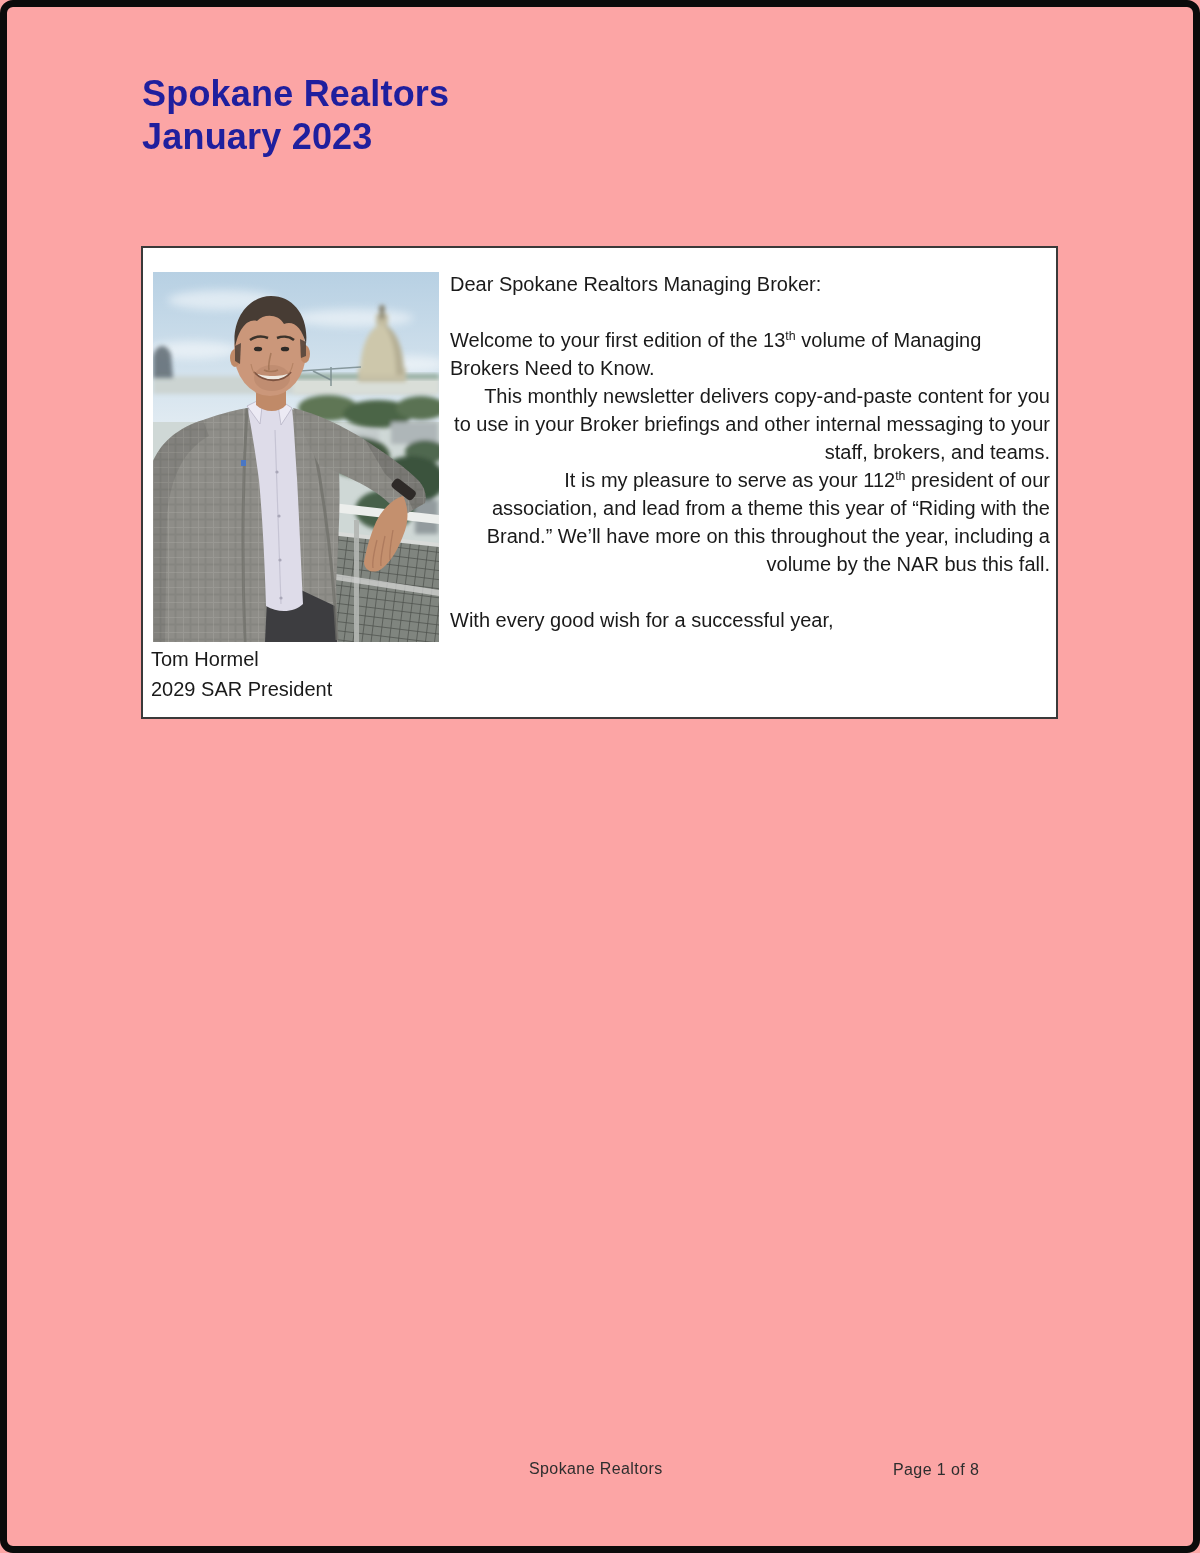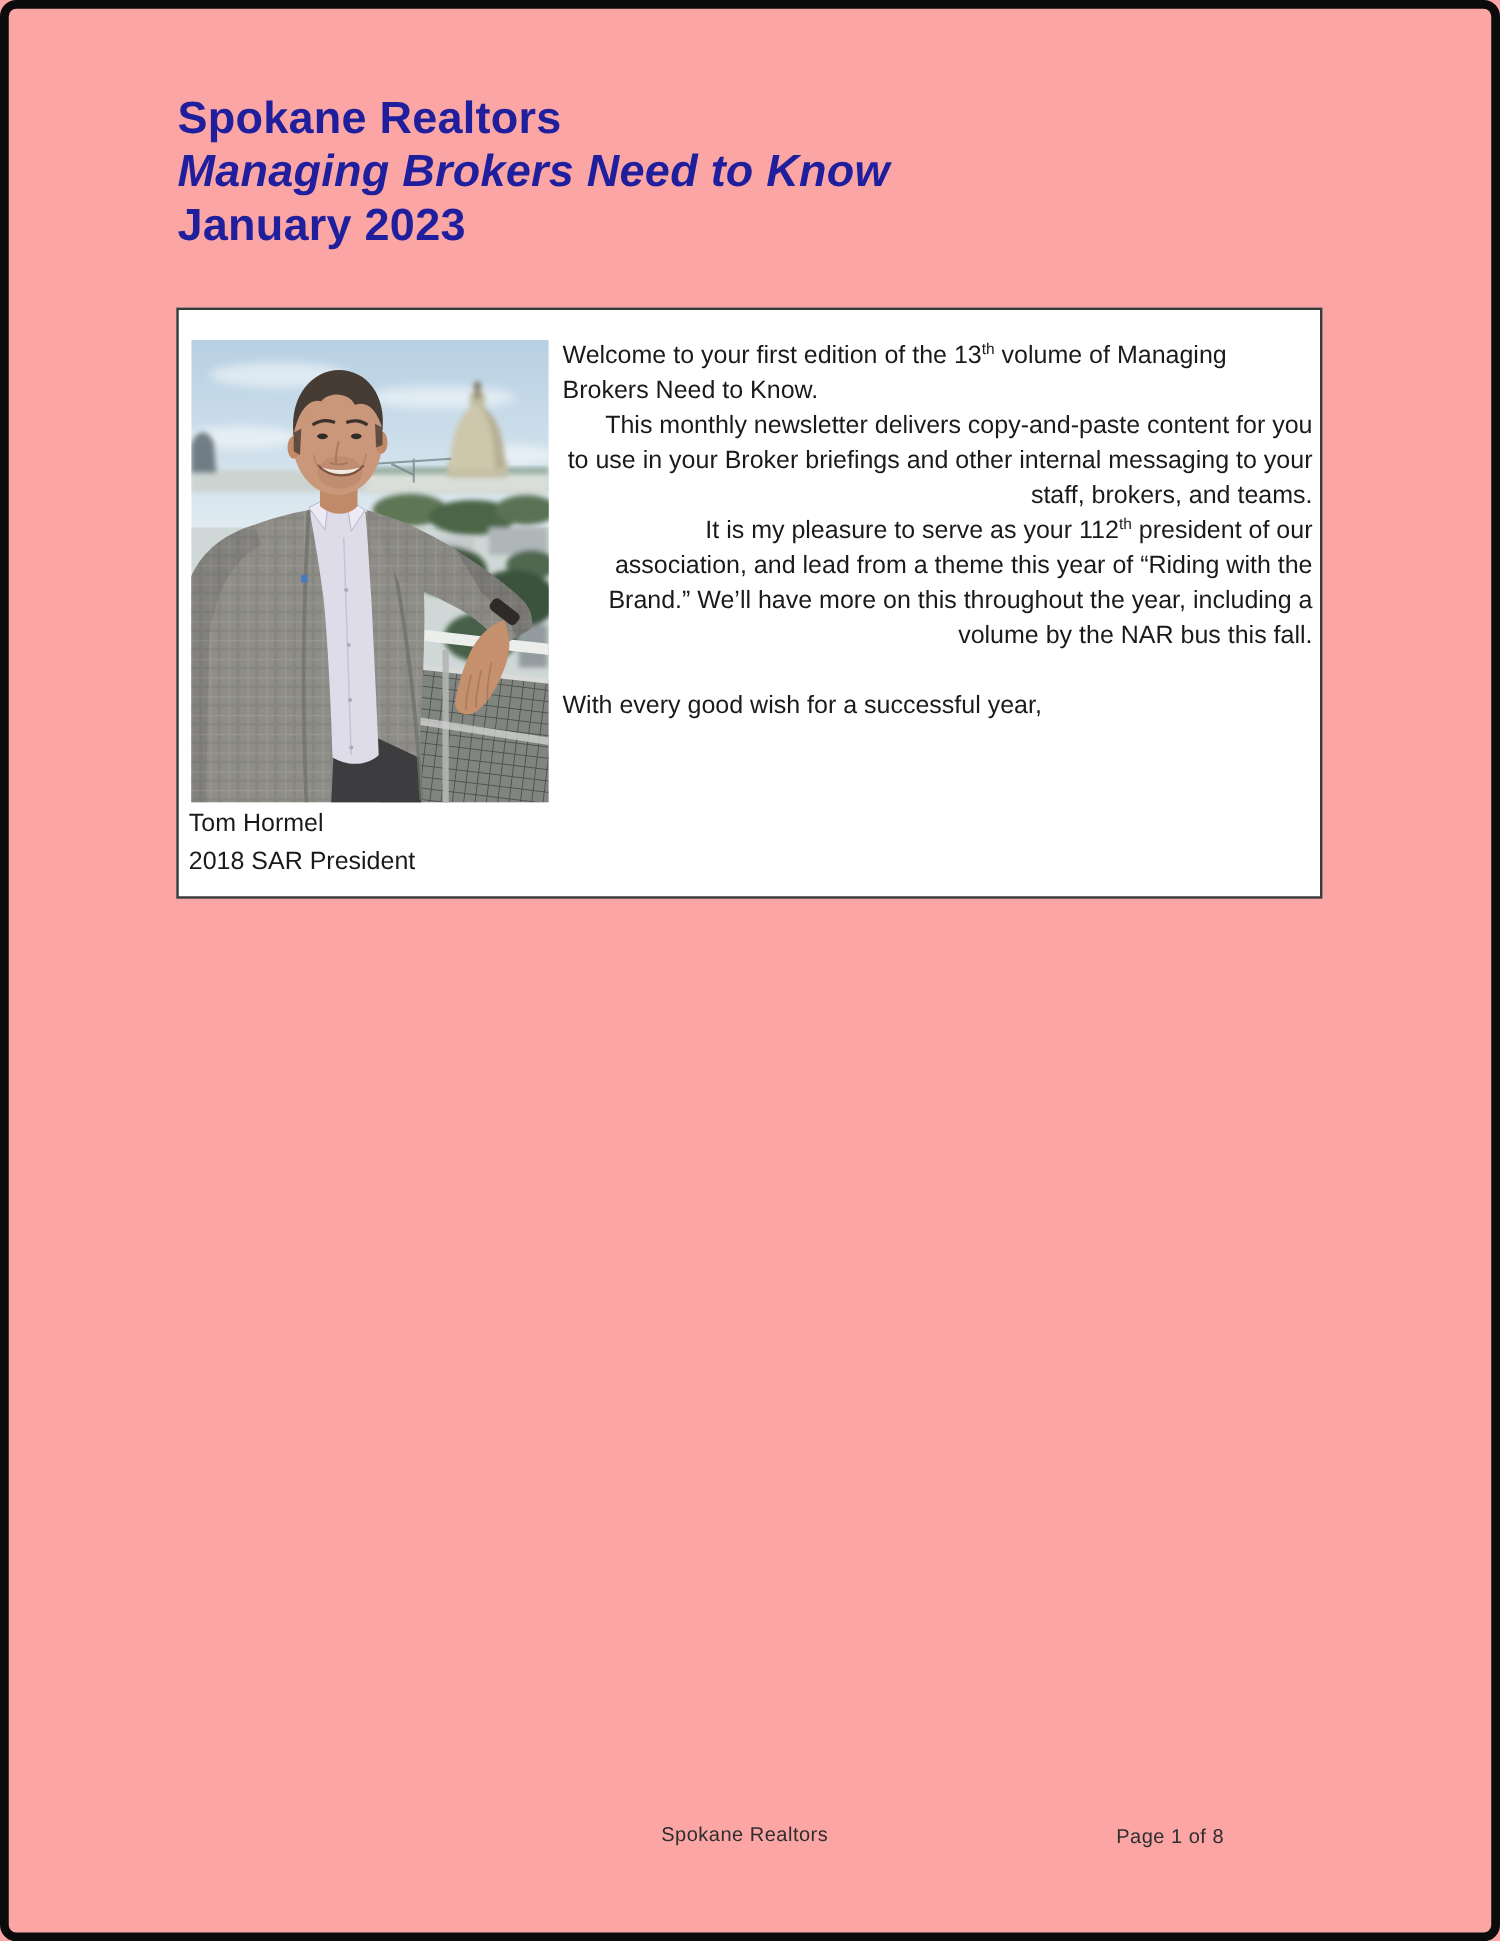--- a/index.html
+++ b/index.html
@@ -84,21 +84,20 @@
   .footer-page  { position: absolute; left: 893px; top: 1px; letter-spacing: 0.4px; }
 </style>
 </head>
 <body>
 
 <div class="page">
   <div class="page-frame"></div>
 
   <header class="masthead">
     <div class="mast-line mast-org">Spokane Realtors</div>
-    <div class="mast-line mast-title">Managing Brokers Need to Know</div>
     <div class="mast-line mast-date">January 2023</div>
   </header>
 
   <section class="letter-box">
 
     <svg class="photo" viewBox="0 0 286 370" xmlns="http://www.w3.org/2000/svg" aria-hidden="true">
       <defs>
         <linearGradient id="sky" x1="0" y1="0" x2="0" y2="1">
           <stop offset="0" stop-color="#b7d0e3"></stop>
           <stop offset="1" stop-color="#e4edf3"></stop>
@@ -228,24 +227,25 @@
           <ellipse cx="119" cy="106" rx="18" ry="13" fill="#9a6f53" opacity="0.22"></ellipse>
           <path d="M102,101 C110,110 130,110 137,101 C130,105 109,105 102,101 Z" fill="#efe9e1"></path>
           <path d="M101,100 C111,111 130,111 138,100" stroke="#7d5340" stroke-width="1.8" fill="none"></path>
           <path d="M98,92 C99,97 100,100 102,102 M140,91 C139,96 138,99 136,101" stroke="#b07f60" stroke-width="1.2" fill="none" opacity="0.8"></path>
         </g>
       </g>
     </svg>
 
     <div class="caption">
       <div class="caption-line">Tom Hormel</div>
-      <div class="caption-line">2018 SAR President</div>
+      <div class="caption-line">2029 SAR President</div>
     </div>
 
     <div class="letter-text">
+      <p class="salutation">Dear Spokane Realtors Managing Broker:</p>
       <p><span>Welcome to your first edition of the 13</span><sup>th</sup><span> volume of Managing Brokers Need to Know.</span></p>
       <p class="indent">This monthly newsletter delivers copy-and-paste content for you to use in your Broker briefings and other internal messaging to your staff, brokers, and teams.</p>
       <p class="indent"><span>It is my pleasure to serve as your 112</span><sup>th</sup><span> president of our association, and lead from a theme this year of “Riding with the Brand.” We’ll have more on this throughout the year, including a volume by the NAR bus this fall.</span></p>
       <p class="closing">With every good wish for a successful year,</p>
     </div>
   </section>
 
   <footer class="page-footer">
     <span class="footer-title">Spokane Realtors</span>
     <span class="footer-page">Page 1 of 8</span>

